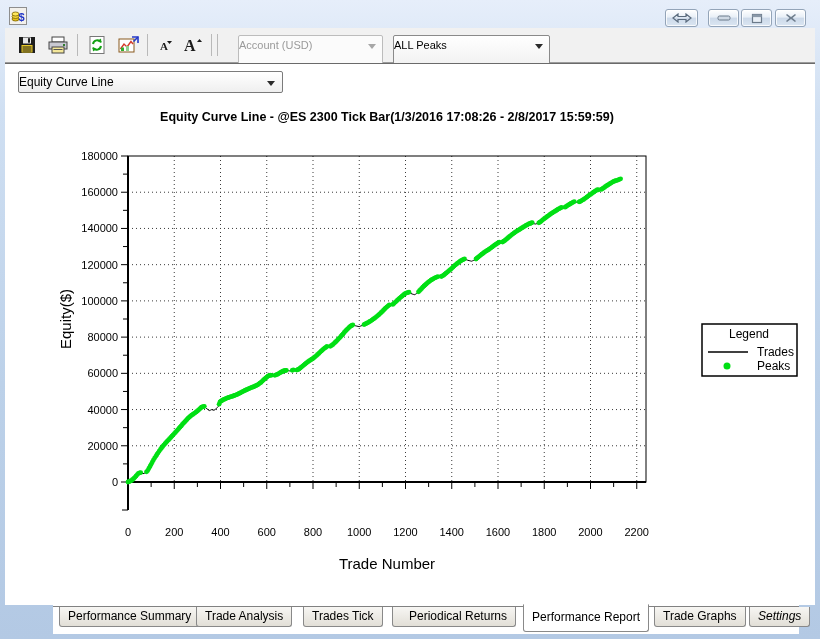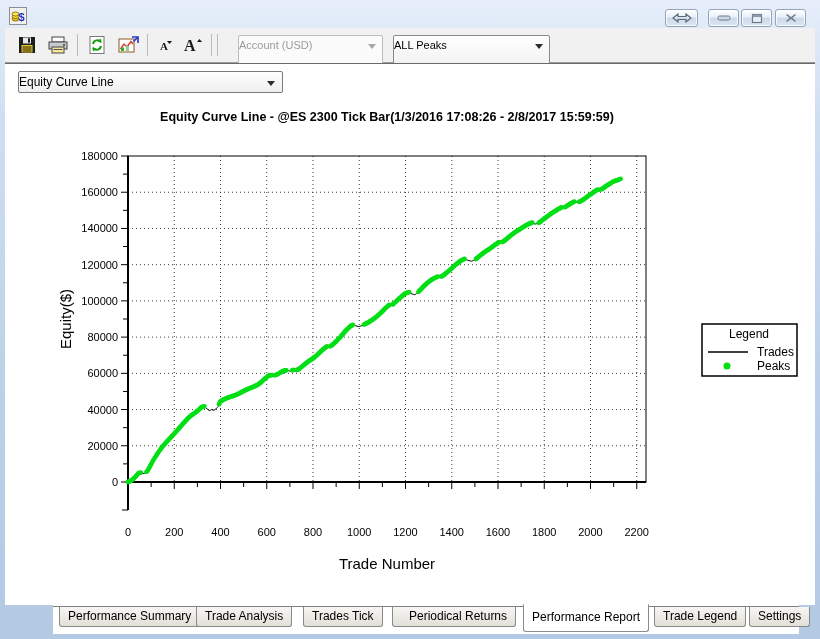--- a/index.html
+++ b/index.html
@@ -623,17 +623,17 @@
     </div>
   </div>
 
   <div class="tabbar">
     <div class="rule"></div>
   <span class="tab" style="left: 6px;">Performance Summary</span>
       <span class="tab" style="left: 143px;">Trade Analysis</span>
       <span class="tab" style="left: 250px;">Trades Tick</span>
       <span class="tab" style="left: 339px; padding-left: 16px;">Periodical Returns</span>
       <span class="tab active" style="left: 470px;">Performance Report</span>
-      <span class="tab" style="left: 601px;">Trade Legend</span>
-      <span class="tab" style="left: 696px;">Settings</span>
+      <span class="tab" style="left: 601px;">Trade Graphs</span>
+      <span class="tab" style="left: 696px; font-style: italic;">Settings</span>
     </div>
 
 </div>
 
 </body></html>

